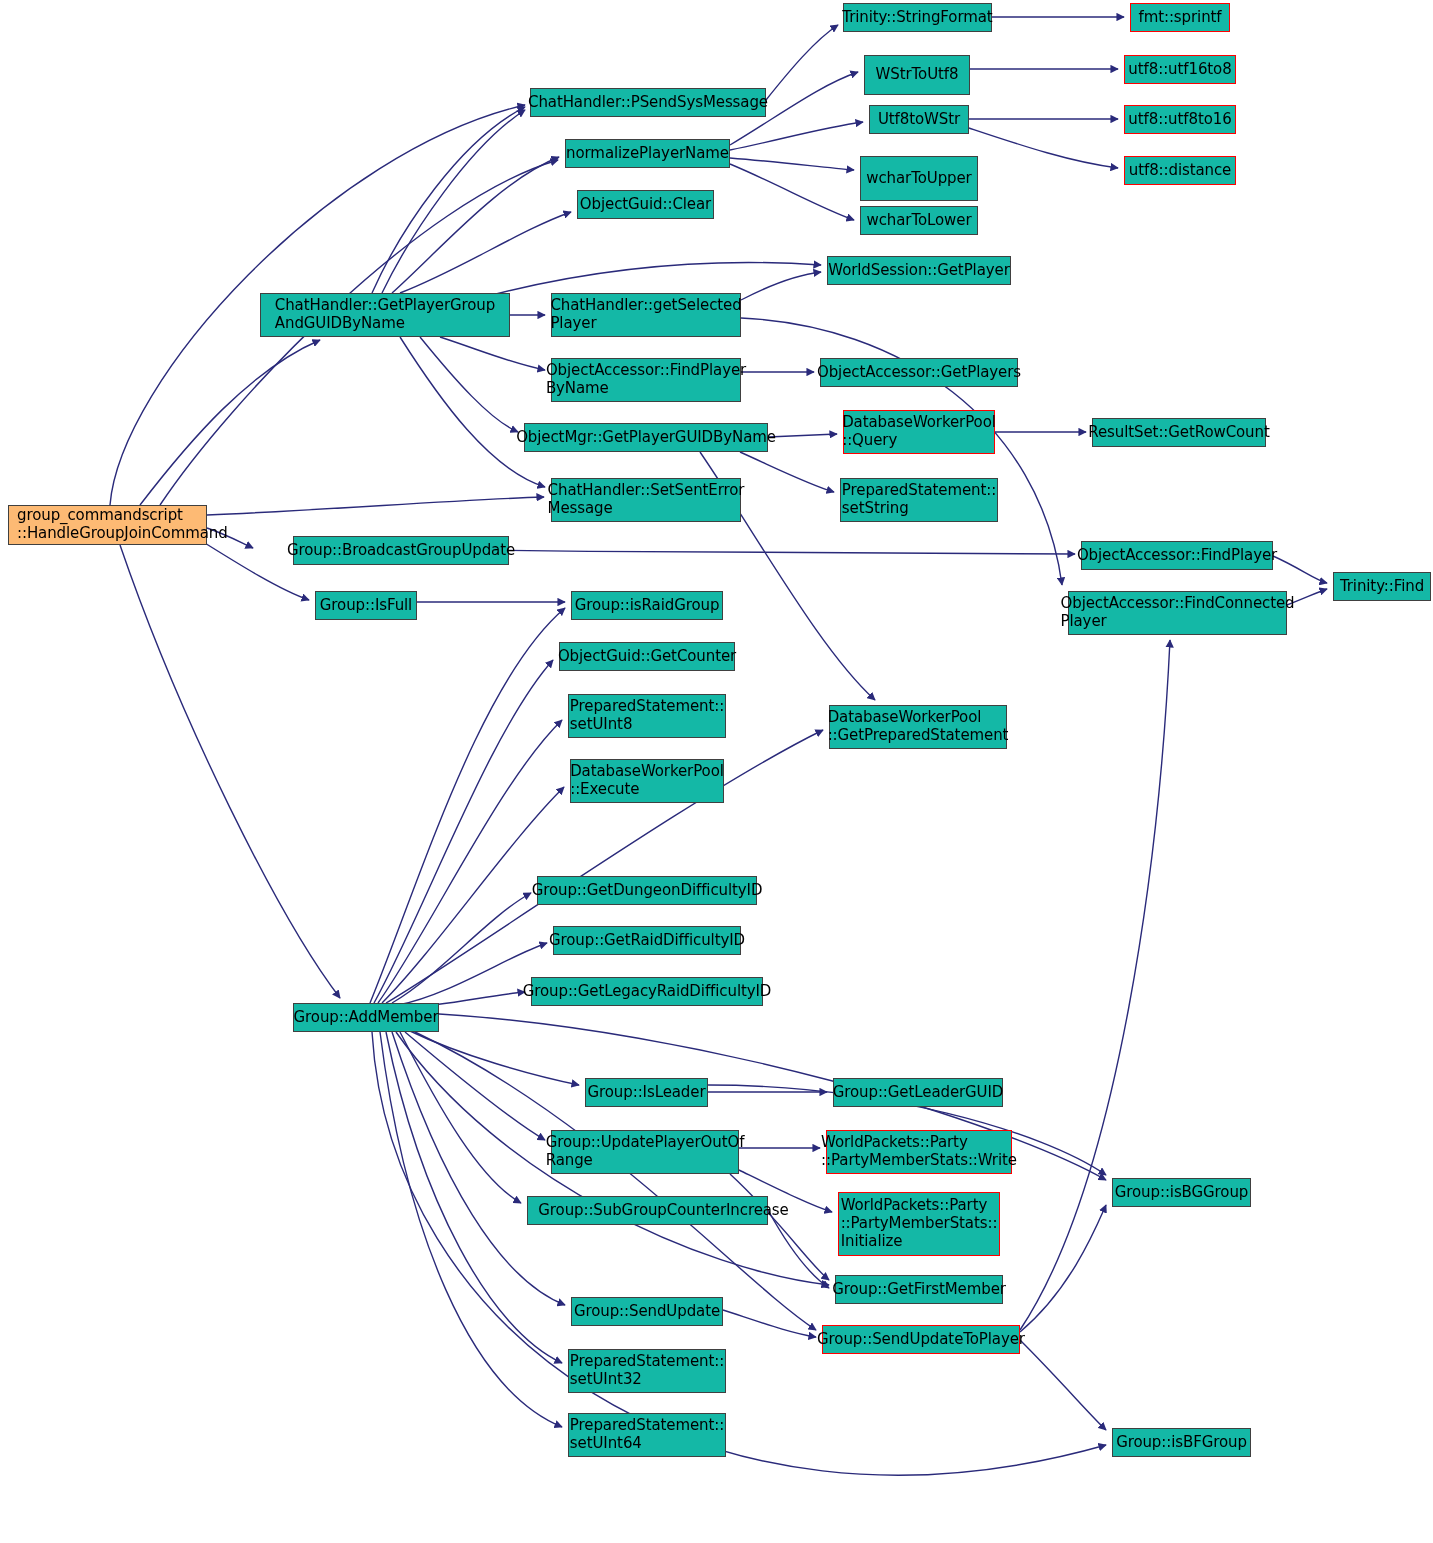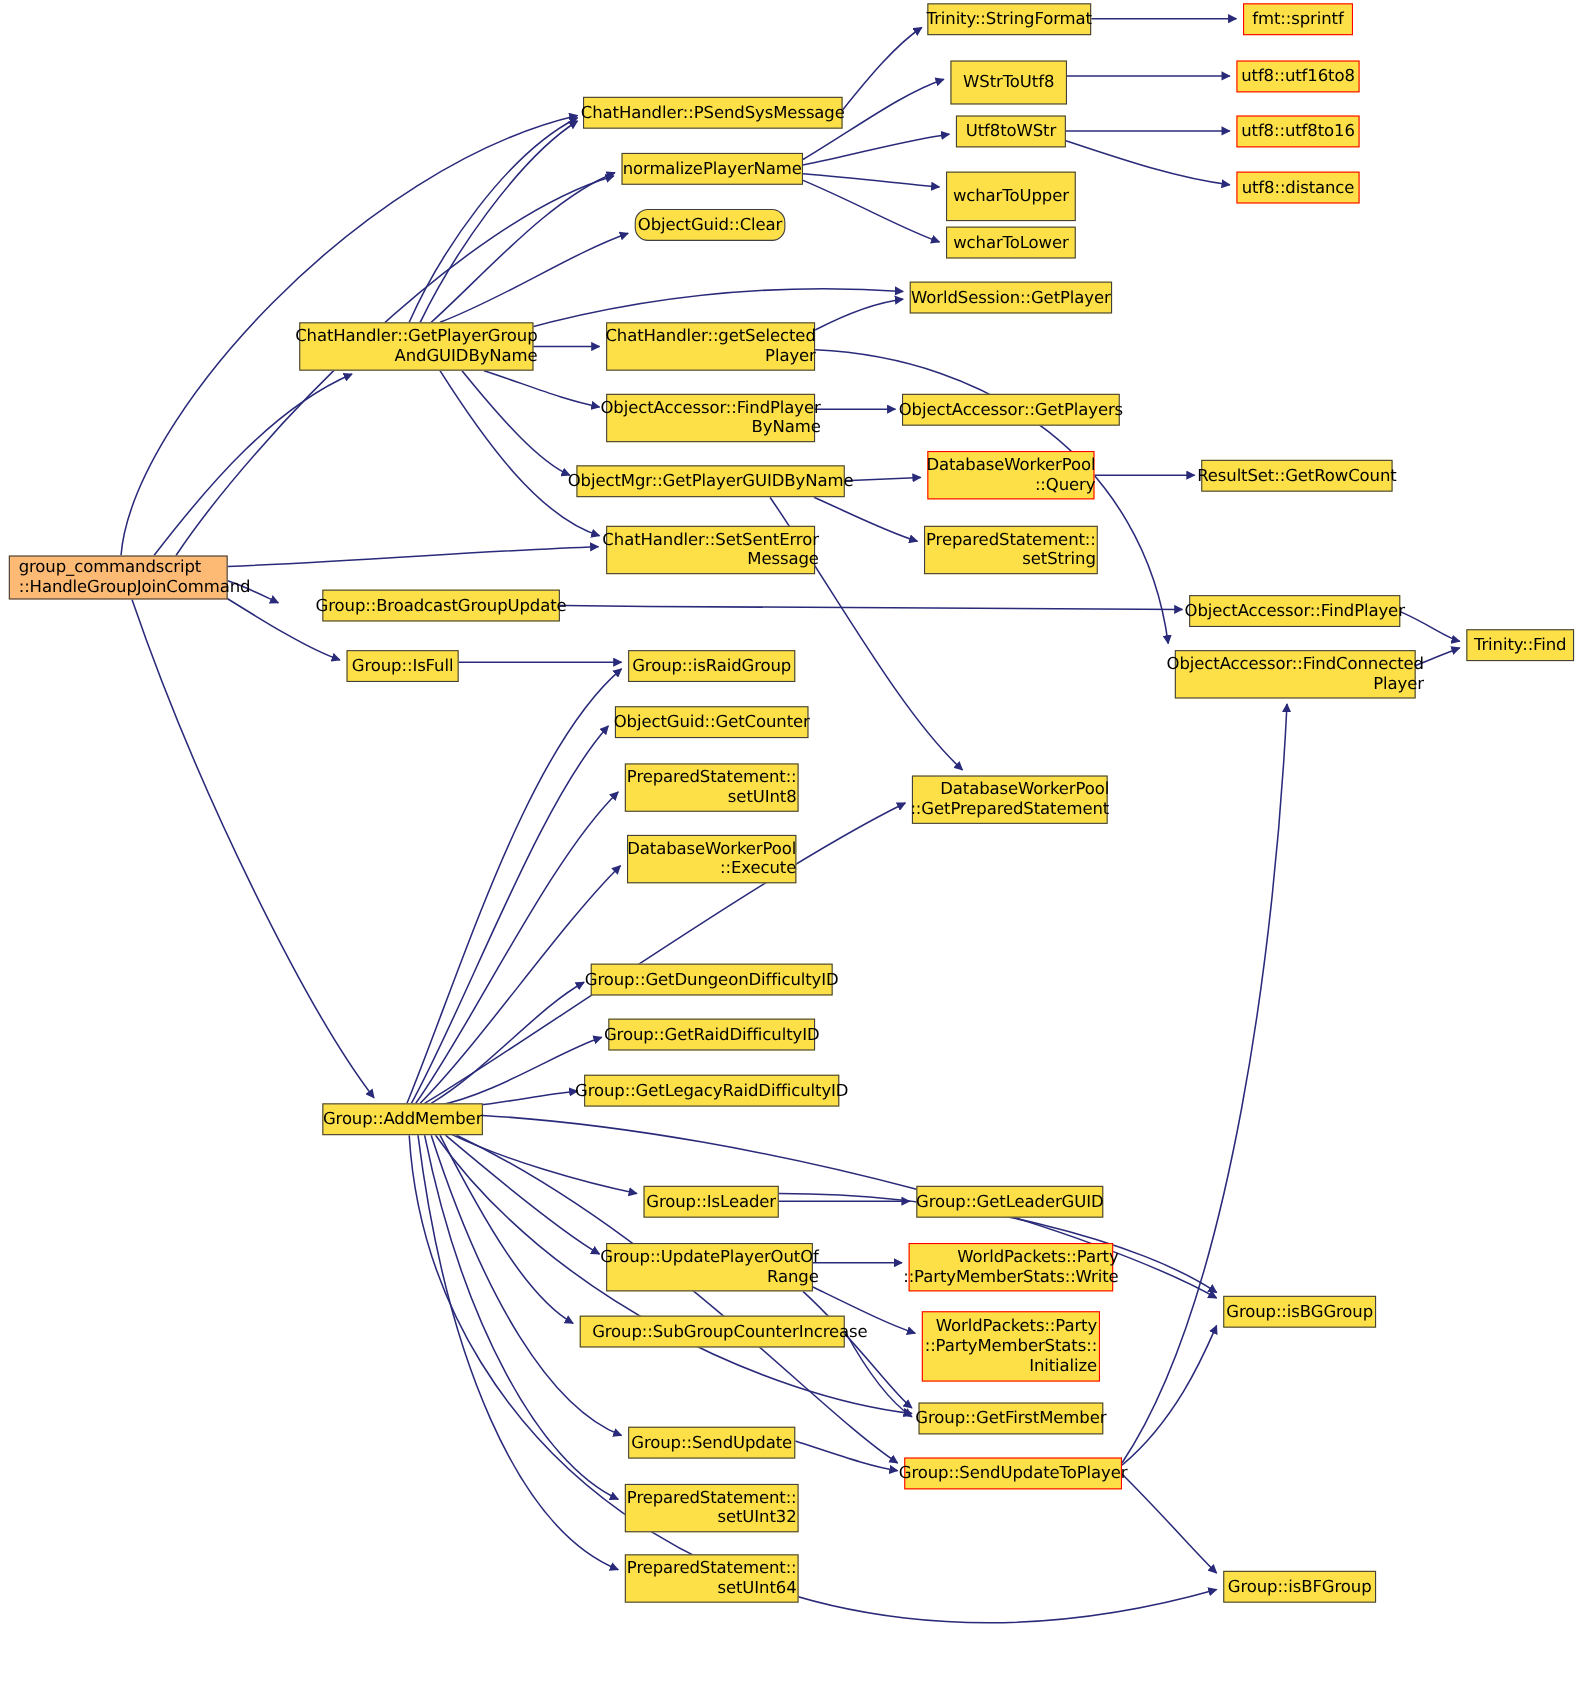--- a/index.html
+++ b/index.html
@@ -1,20 +1,20 @@
 <!DOCTYPE html>
 <html><head>
 <meta charset="utf-8">
 <style>
   html,body{margin:0;padding:0;background:#ffffff;}
   #canvas{position:relative;width:1433px;height:1543px;background:#ffffff;
           font-family:"DejaVu Sans","Liberation Sans",sans-serif;overflow:hidden;}
   svg#edges{position:absolute;left:0;top:0;width:1433px;height:1543px;}
   .node{position:absolute;box-sizing:border-box;display:flex;align-items:center;
-        justify-content:center;text-align:right;background:#fde047;
+        justify-content:center;text-align:left;background:#14b8a6;
         border:1px solid #404040;font-size:15px;color:#000000;line-height:1.18;
         letter-spacing:-0.1px;white-space:pre-line;padding:1px 4px;}
   .node.red{border:1px solid #ff0000;}
   .node.root{background:#fdba74;border:1px solid #404040;justify-content:flex-start;
              text-align:left;padding-left:8px;}
 </style>
 </head>
 <body>
 
 <div id="canvas">
@@ -89,22 +89,22 @@
         <path d="M 1020,1330 C 1120,1180 1160,850 1170,640" fill="none" stroke="#2a2a7a" stroke-width="1.4" marker-end="url(#ah)"></path>
         <path d="M 1020,1332 C 1070,1290 1095,1230 1106,1205" fill="none" stroke="#2a2a7a" stroke-width="1.4" marker-end="url(#ah)"></path>
         <path d="M 1020,1340 C 1060,1380 1090,1415 1106,1430" fill="none" stroke="#2a2a7a" stroke-width="1.4" marker-end="url(#ah)"></path>
       </g>
   </svg>
   <div id="node-layer">
       <div class="node root" style="left: 8px; top: 505px; width: 199px; height: 40px;">group_commandscript
 ::HandleGroupJoinCommand</div>
       <div class="node" style="left: 530px; top: 88px; width: 236px; height: 29px;">ChatHandler::PSendSysMessage</div>
       <div class="node" style="left: 565px; top: 139px; width: 165px; height: 29px;">normalizePlayerName</div>
-      <div class="node" style="left: 577px; top: 190px; width: 137px; height: 29px; border-radius: 12px;">ObjectGuid::Clear</div>
-      <div class="node" style="left: 272px; top: 293px; width: 213px; height: 44px;">ChatHandler::GetPlayerGroup
+      <div class="node" style="left: 577px; top: 190px; width: 137px; height: 29px;">ObjectGuid::Clear</div>
+      <div class="node" style="left: 260px; top: 293px; width: 250px; height: 44px;">ChatHandler::GetPlayerGroup
 AndGUIDByName</div>
       <div class="node" style="left: 551px; top: 293px; width: 190px; height: 44px;">ChatHandler::getSelected
 Player</div>
       <div class="node" style="left: 551px; top: 358px; width: 190px; height: 44px;">ObjectAccessor::FindPlayer
 ByName</div>
       <div class="node" style="left: 524px; top: 423px; width: 244px; height: 29px;">ObjectMgr::GetPlayerGUIDByName</div>
       <div class="node" style="left: 551px; top: 478px; width: 190px; height: 44px;">ChatHandler::SetSentError
 Message</div>
       <div class="node" style="left: 259px; top: 536px; width: 216px; height: 29px; margin-left: 34px;">Group::BroadcastGroupUpdate</div>
       <div class="node" style="left: 315px; top: 591px; width: 102px; height: 29px;">Group::IsFull</div>

